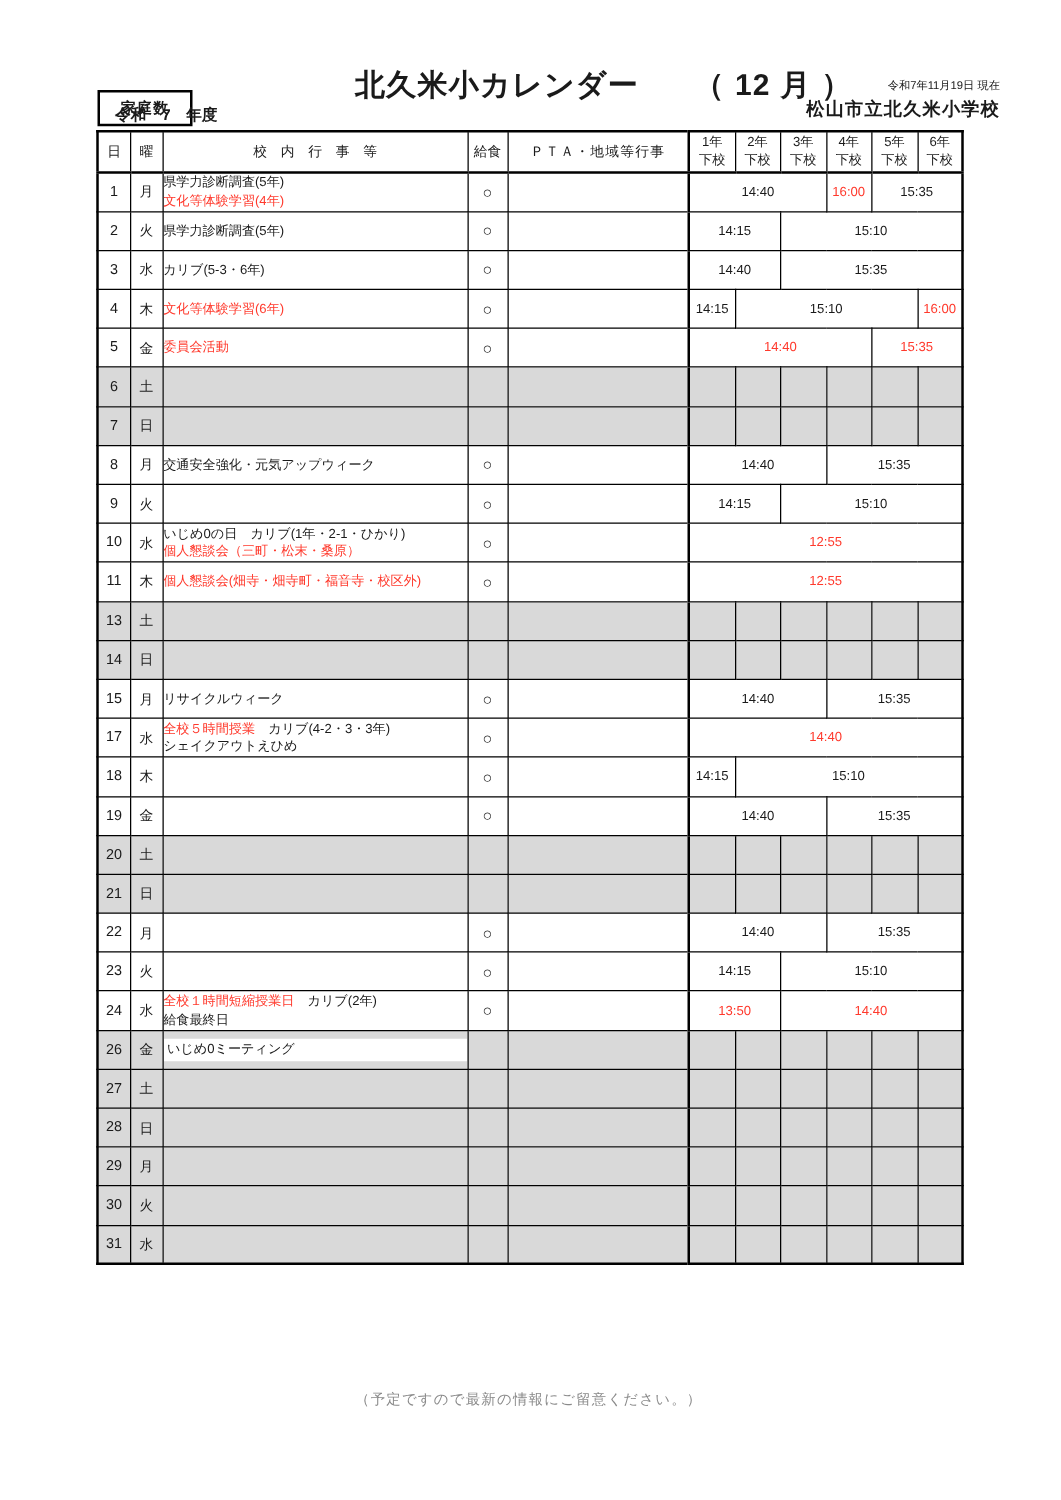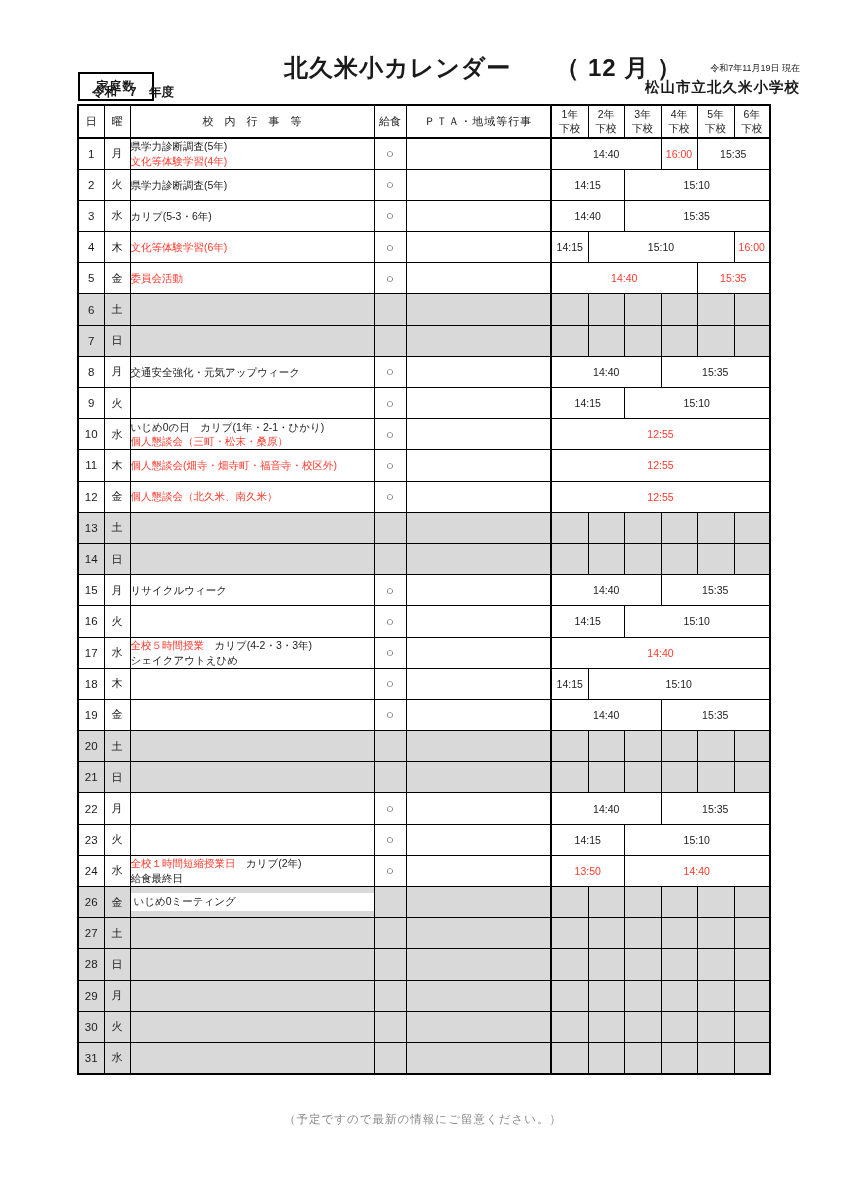--- a/index.html
+++ b/index.html
@@ -225,30 +225,20 @@
         <tr>
           <td class="c-day">11</td>
           <td class="c-wd">木</td>
           <td class="c-ev">
             <div class="ev-line"><span class="red">個人懇談会(畑寺・畑寺町・福音寺・校区外)</span></div>
           </td>
           <td class="c-lunch">○</td>
           <td class="c-pta"></td>
           <td class="c-time t0 red" colspan="6">12:55</td>
         </tr>
-        <tr>
-          <td class="c-day">12</td>
-          <td class="c-wd">金</td>
-          <td class="c-ev">
-            <div class="ev-line"><span class="red">個人懇談会（北久米、南久米）</span></div>
-          </td>
-          <td class="c-lunch">○</td>
-          <td class="c-pta"></td>
-          <td class="c-time t0 red" colspan="6">12:55</td>
-        </tr>
         <tr class="gray">
           <td class="c-day">13</td>
           <td class="c-wd">土</td>
           <td class="c-ev"></td>
           <td class="c-lunch"></td>
           <td class="c-pta"></td>
           <td class="c-time t0"></td>
           <td class="c-time"></td>
           <td class="c-time"></td>
           <td class="c-time"></td>
@@ -271,29 +261,20 @@
         <tr>
           <td class="c-day">15</td>
           <td class="c-wd">月</td>
           <td class="c-ev">
             <div class="ev-line"><span>リサイクルウィーク</span></div>
           </td>
           <td class="c-lunch">○</td>
           <td class="c-pta"></td>
           <td class="c-time t0" colspan="3">14:40</td>
           <td class="c-time" colspan="3">15:35</td>
-        </tr>
-        <tr>
-          <td class="c-day">16</td>
-          <td class="c-wd">火</td>
-          <td class="c-ev"></td>
-          <td class="c-lunch">○</td>
-          <td class="c-pta"></td>
-          <td class="c-time t0" colspan="2">14:15</td>
-          <td class="c-time" colspan="4">15:10</td>
         </tr>
         <tr>
           <td class="c-day">17</td>
           <td class="c-wd">水</td>
           <td class="c-ev">
             <div class="ev-line"><span class="red">全校５時間授業</span><span>　カリブ(4-2・3・3年)</span></div>
             <div class="ev-line"><span>シェイクアウトえひめ</span></div>
           </td>
           <td class="c-lunch">○</td>
           <td class="c-pta"></td>

